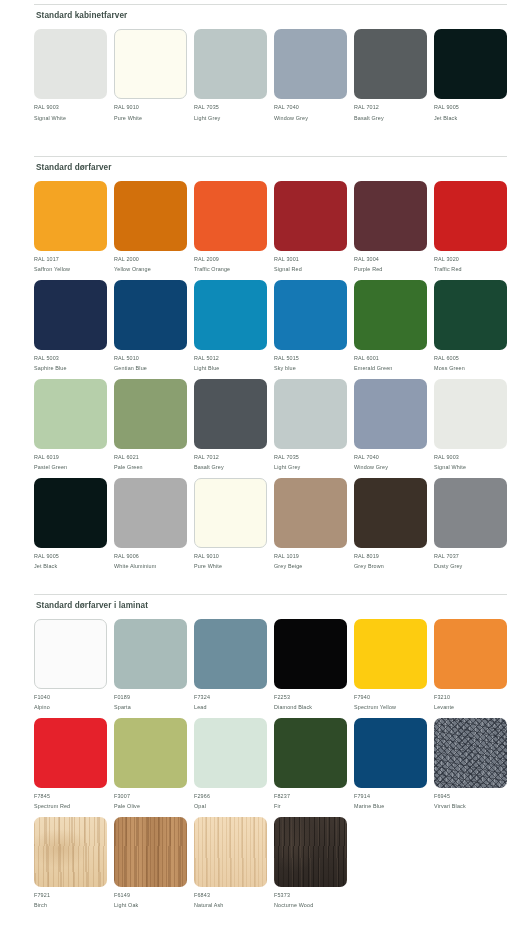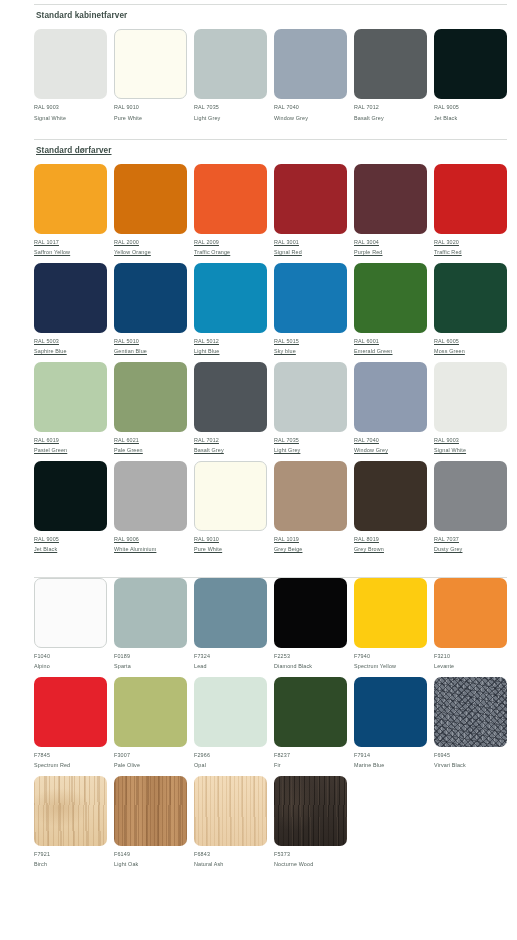--- a/index.html
+++ b/index.html
@@ -72,21 +72,21 @@
   }
   .chip-label-name {
     font-size: 5.4px;
     color: #55645e;
     margin-top: 4px;
     line-height: 1.2;
     letter-spacing: 0.15px;
     white-space: nowrap;
   }
   .sec-kabinet { padding-top: 4px; }
-  .sec-door { margin-top: 11px; text-decoration: underline; }
+  .sec-door { margin-top: 28px; }
   .sec-lam { margin-top: 17px; }
   .spacer-bottom { height: 4px; }
 </style>
 </head>
 <body>
 
 <div class="page">
 
   <div class="section sec-kabinet">
     <hr class="section-rule">
@@ -247,20 +247,21 @@
         <div class="swatch-cell">
           <div class="chip" style="background-color:#83868a;"></div>
           <div class="chip-label-code">RAL 7037</div>
           <div class="chip-label-name">Dusty Grey</div>
         </div>
       </div>
   </div>
 
   <div class="section sec-lam">
     <hr class="section-rule">
+    <div class="section-title">Standard dørfarver i laminat</div>
     <div class="grid">
         <div class="swatch-cell">
           <div class="chip bordered" style="background-color:#fbfbfb;"></div>
           <div class="chip-label-code">F1040</div>
           <div class="chip-label-name">Alpino</div>
         </div>
         <div class="swatch-cell">
           <div class="chip" style="background-color:#a8bbb9;"></div>
           <div class="chip-label-code">F0189</div>
           <div class="chip-label-name">Sparta</div>

